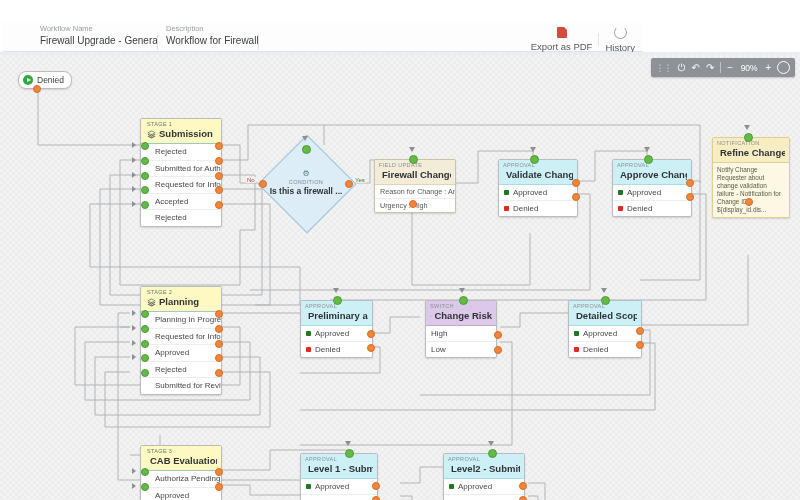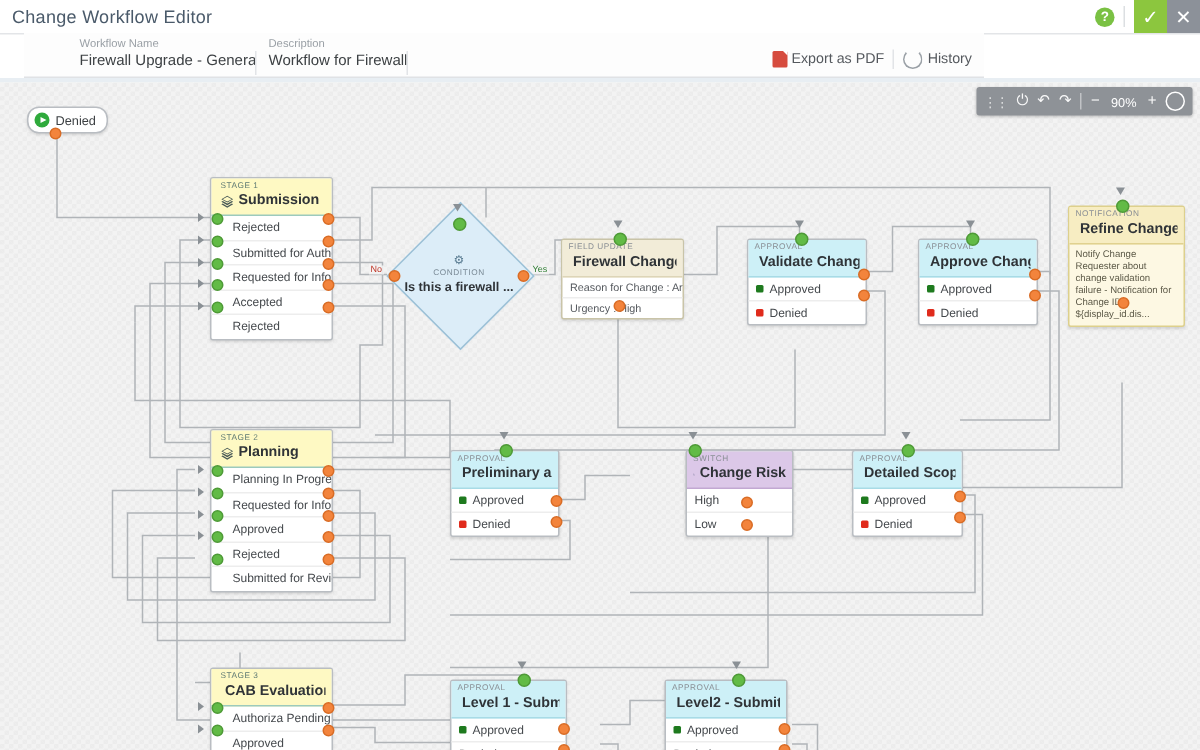--- a/index.html
+++ b/index.html
@@ -30,32 +30,32 @@
   .tb-sep{width:1px;height:14px;background:#dcdfe2;margin-right:6px;}
   .ok-btn,.cancel-btn{
     width:22px;height:22px;display:flex;align-items:center;justify-content:center;
     color:#fff;font-size:13px;cursor:pointer;
   }
   .ok-btn{background:#8cc63e;}
   .cancel-btn{background:#8c9199;}
 
   
   .metabar{
-    position:absolute;left:16px;top:22px;width:640px;height:30px;
+    position:absolute;left:3px;top:22px;width:640px;height:30px;
     background:#fdfdfd;border-bottom:1px solid #e0e2e5;
     display:flex;align-items:flex-start;box-sizing:border-box;padding-top:2px;padding-left:29px;
   }
   .meta-field{padding-left:8px;box-sizing:border-box;position:relative;}
   .meta-field .lbl{font-size:7.5px;color:#9aa0a6;line-height:10px;}
   .meta-field .val{font-size:10px;color:#3c4043;line-height:14px;white-space:nowrap;overflow:hidden;}
   .meta-div{width:1px;height:16px;background:#e2e4e7;margin-top:10px;}
   .type-val{display:flex;align-items:center;gap:4px;}
   .gear{width:11px;height:11px;flex:0 0 11px;}
   .metabar .right{margin-left:auto;display:flex;align-items:center;gap:6px;padding-right:8px;height:30px;}
-  .mb-action{display:flex;align-items:center;gap:3px;font-size:9.5px;color:#55595e;cursor:pointer;}
+  .mb-action{display:flex;align-items:center;gap:3px;font-size:9.5px;color:#55595e;cursor:pointer;flex-direction:column;}
   .pdf-ic{width:10px;height:11px;background:#d64b3e;border-radius:1px;position:relative;}
   .pdf-ic:after{content:"";position:absolute;right:0;top:0;border-left:3px solid transparent;border-top:3px solid #fff;}
   .hist-ic{width:11px;height:11px;border:1.6px solid #9aa0a6;border-radius:50%;border-top-color:transparent;}
   .mb-sep{width:1px;height:13px;background:#e2e4e7;}
 
   .thinband{position:absolute;left:0;top:52px;width:800px;height:3px;background:#e8eef3;}
 
   
   .canvas{
     position:absolute;left:0;top:55px;width:800px;height:445px;overflow:hidden;
@@ -136,29 +136,20 @@
   .cond .ic{font-size:8px;color:#5a7c92;line-height:8px;}
   .lbl-no,.lbl-yes{position:absolute;font-size:6px;padding:0 1px;}
   .lbl-no{color:#c0392b;background:rgba(243,243,243,.85);}
   .lbl-yes{color:#2e7d32;background:rgba(243,243,243,.85);}
 </style>
 </head>
 <body>
 
 <div id="app">
 
-  <div class="titlebar">
-    <div class="title">Change Workflow Editor</div>
-    <div class="right">
-      <div class="help-btn">?</div>
-      <div class="tb-sep"></div>
-      <div class="ok-btn">✓</div>
-      <div class="cancel-btn">✕</div>
-    </div>
-  </div>
 
   <div class="metabar">
     <div class="meta-field" style="width:125px">
       <div class="lbl">Workflow Name</div>
       <div class="val">Firewall Upgrade - Genera...</div>
     </div>
     <div class="meta-div"></div>
     <div class="meta-field" style="width:100px">
       <div class="lbl">Description</div>
       <div class="val">Workflow for Firewall Upgrade</div>
@@ -434,21 +425,21 @@
       <div class="row">
           <span class="sw red"></span>
           <span>Denied</span>
         </div>
     </div>
     <div class="port top" style="left:333px;top:241px;"></div>
     <div class="arrowdn" style="left:333px;top:233px;"></div>
     <div class="port out" style="left:367px;top:275px;"></div>
     <div class="port out" style="left:367px;top:289px;"></div>
 
-    <div class="node sws" style="left:425px;top:245px;width:72px;margin-left:32px;">
+    <div class="node sws" style="left:425px;top:245px;width:72px;">
       <div class="hd">
         <div class="kind">Switch</div>
         <div class="ttl">
           <svg width="10" height="9" viewBox="0 0 16 14">
               <path d="M1 4h9l-2.5-2.5M15 10H6l2.5 2.5" fill="none" stroke="#3b4a66" stroke-width="1.7" stroke-linecap="round" stroke-linejoin="round"></path>
             </svg>
           <span>Change Risk</span>
         </div>
       </div>
       <div class="row">High</div>

